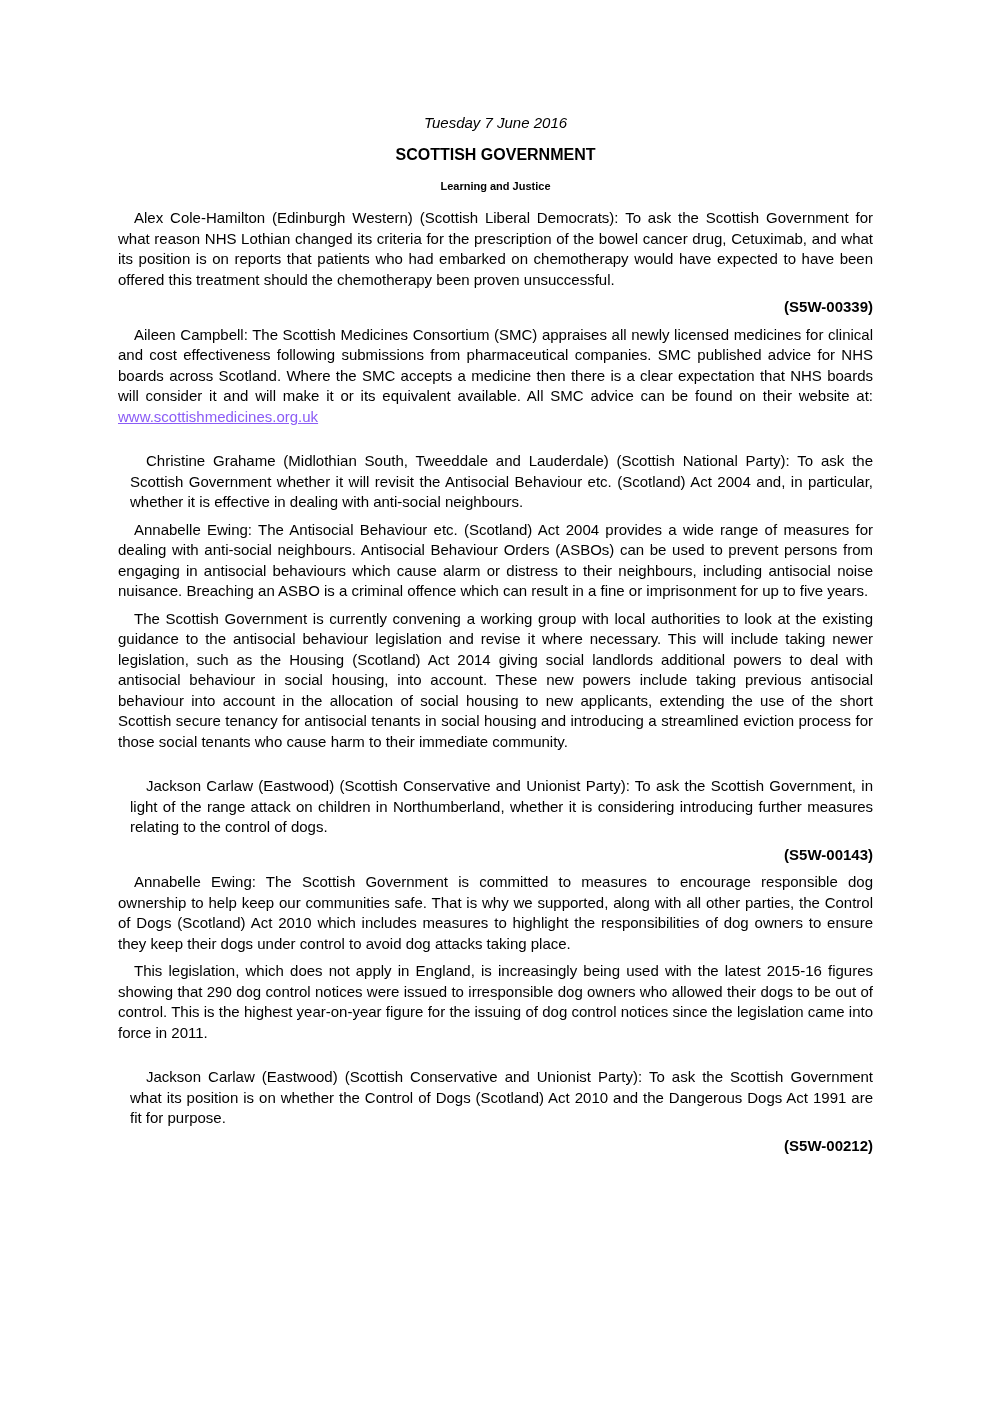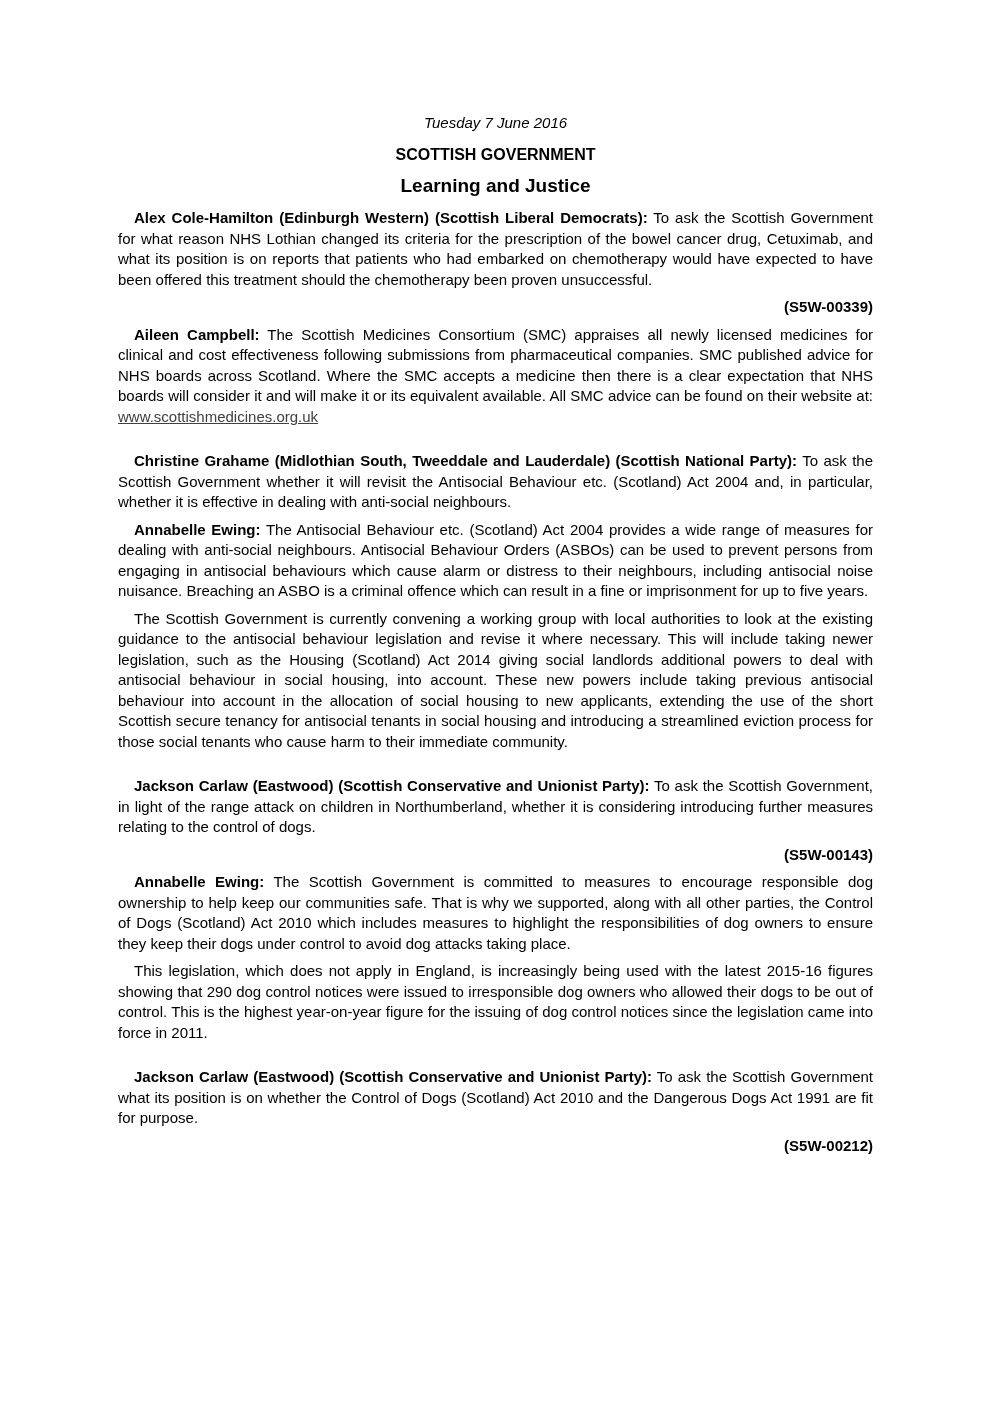--- a/index.html
+++ b/index.html
@@ -28,41 +28,42 @@
   .title {
     text-align: center;
     font-weight: bold;
     font-size: 16px;
     line-height: 24px;
     margin: 0 0 9px 0;
   }
   .section {
     text-align: center;
     font-weight: bold;
-    font-size: 19px;
+    font-size: 11px;
     margin: 0 0 12px 0;
   }
   p.para {
     margin: 0 0 7px 0;
     text-align: justify;
     text-indent: 16px;
   }
   p.ref {
     margin: 7px 0 7px 0;
     text-align: right;
     font-weight: bold;
   }
   .speaker {
-    font-weight: bold;
+    font-weight: normal;
   }
   .entry.gap {
     margin-top: 24px;
+    margin-left: 12px;
   }
   a.doc-link {
-    color: #404040;
+    color: #8b5cf6;
     text-decoration: underline;
     cursor: pointer;
   }
 </style>
 </head>
 <body>
 
 <div class="page">
 
   <p class="date">Tuesday 7 June 2016</p>

